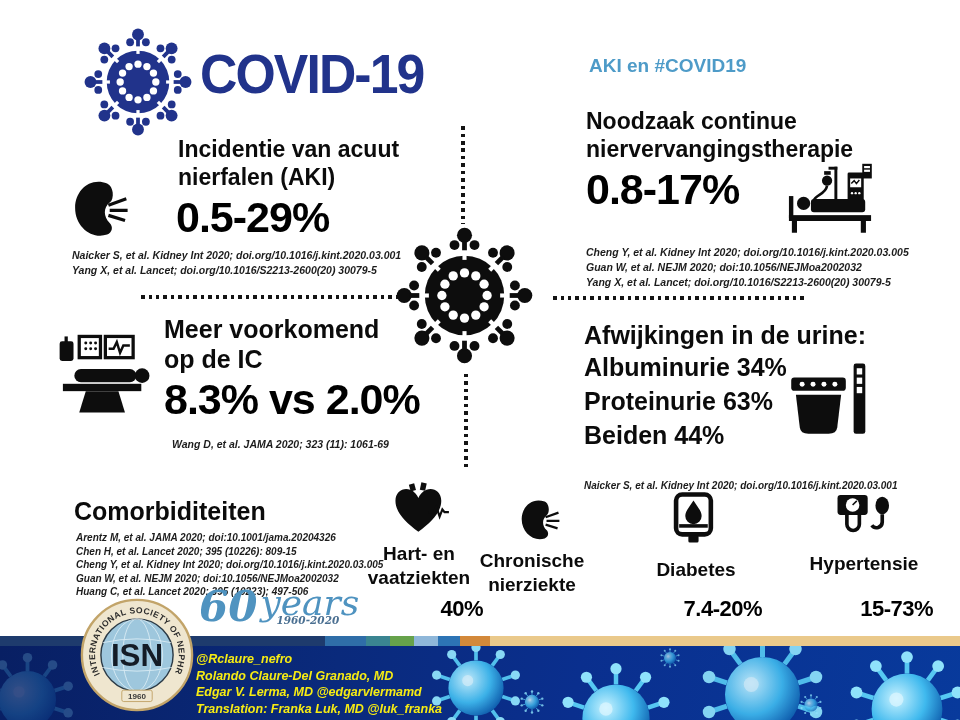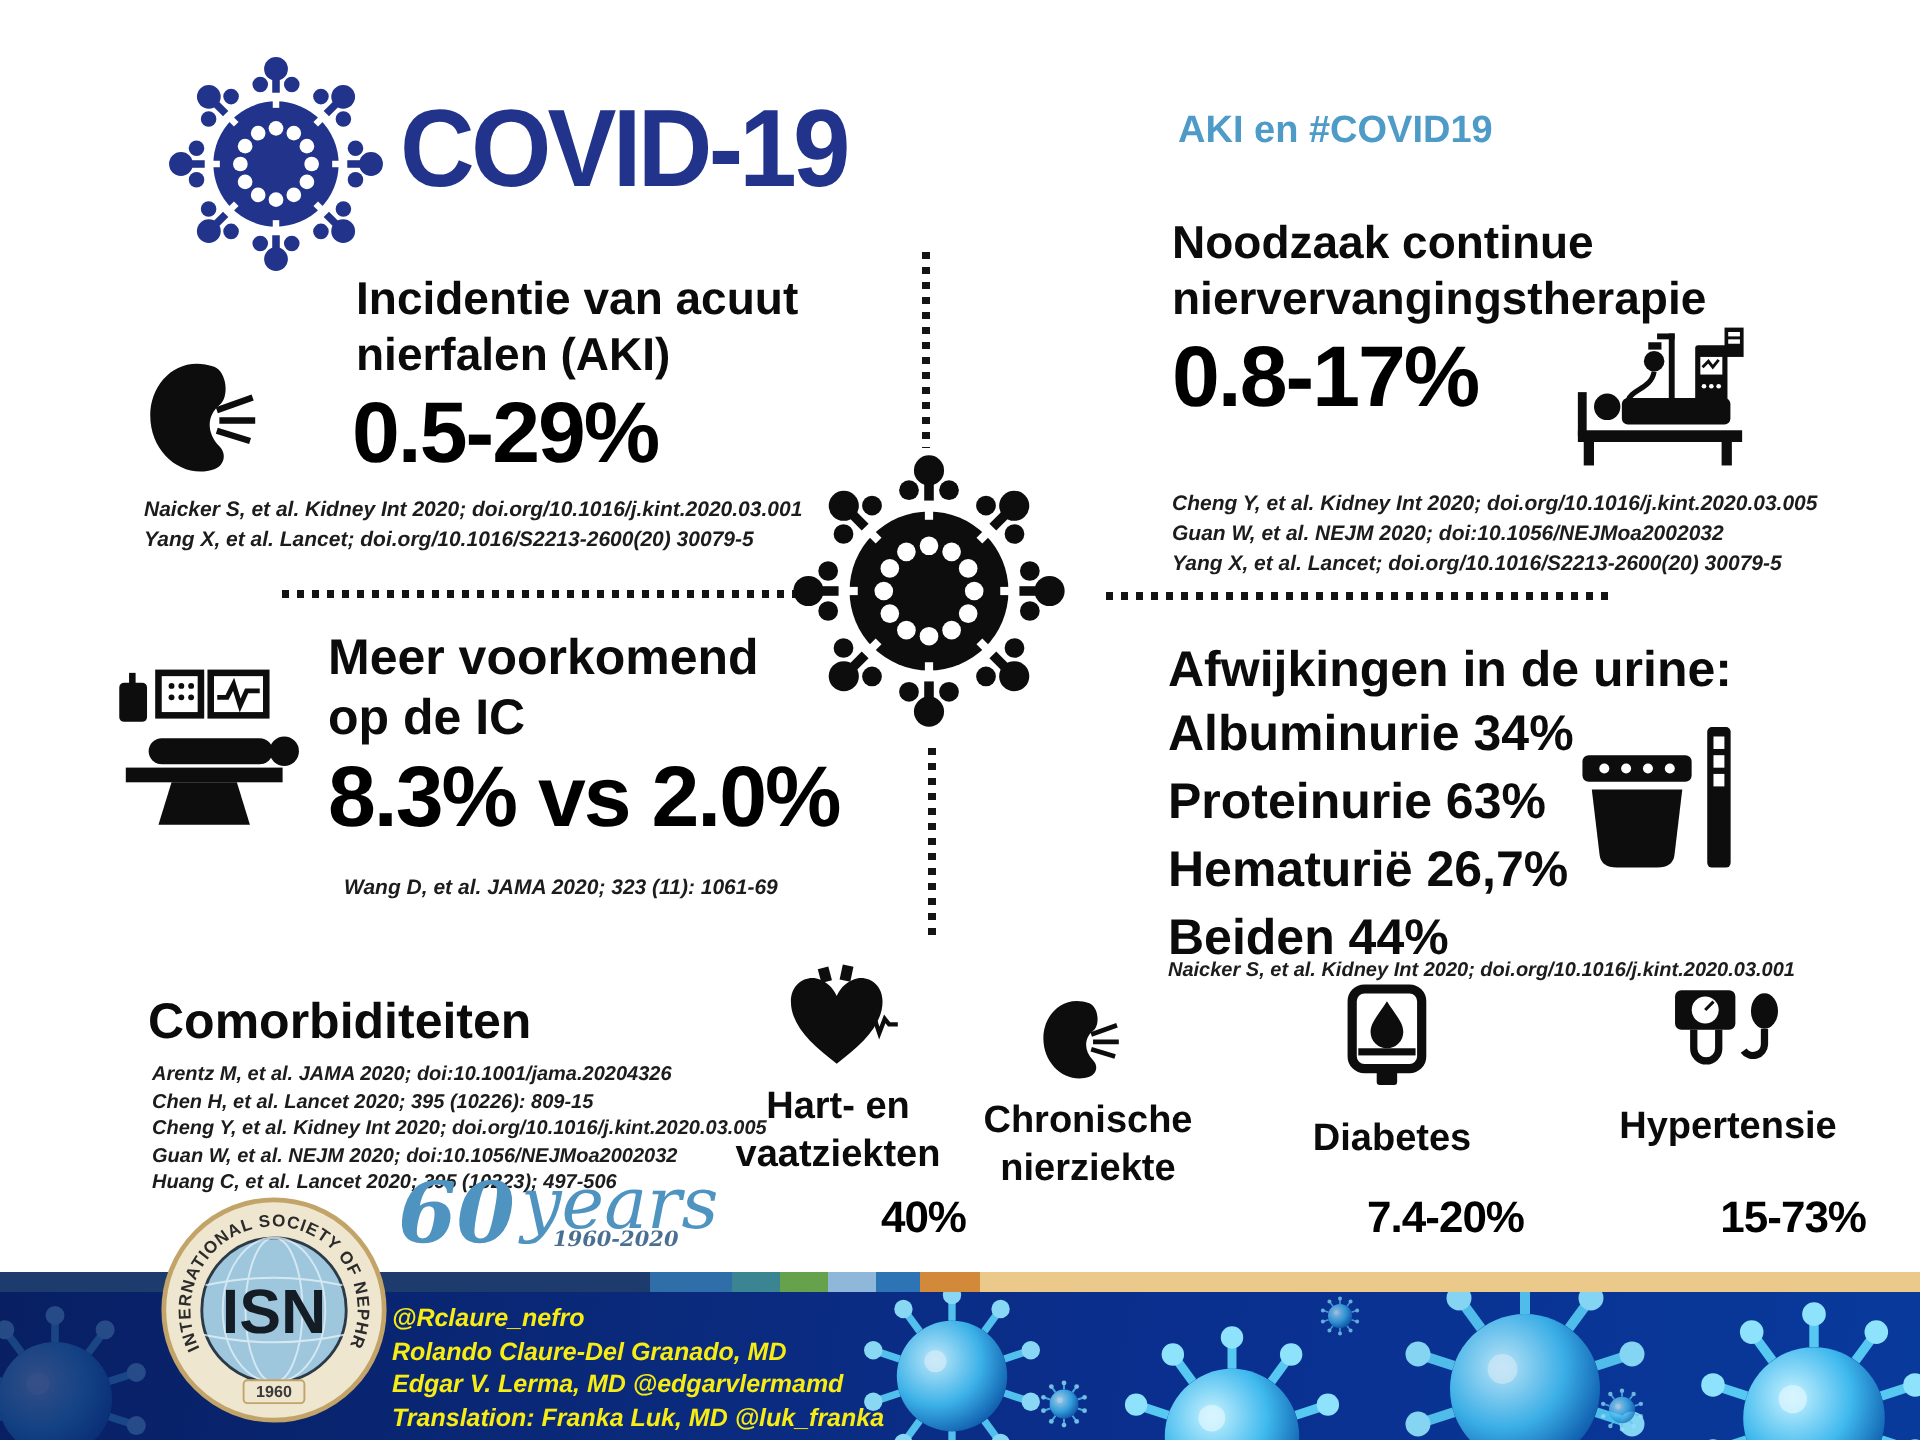--- a/index.html
+++ b/index.html
@@ -289,21 +289,20 @@
     </svg>
   <div class="abs h h25 pre" style="left:164px;top:314px;">Meer voorkomend
 op de IC</div>
   <div class="abs big big43" style="left:164px;top:378px;">8.3% vs 2.0%</div>
   <div class="abs ref" style="left:172px;top:437px;">Wang D, et al. JAMA 2020; 323 (11): 1061-69</div>
 
   <div class="abs h h25" style="left:584px;top:320px;">Afwijkingen in de urine:</div>
   <div class="abs" style="left:584px;top:350px;">
     <div class="urine-item">Albuminurie 34%</div>
     <div class="urine-item">Proteinurie 63%</div>
-    <div class="urine-item">Hematurië 26,7%</div>
     <div class="urine-item">Beiden  44%</div>
   </div>
   <svg class="abs" style="left:786px;top:362px;width:90px;height:78px;color:#0d0d0d">
       <use href="#urine-sym"></use>
     </svg>
   <div class="abs ref ref10" style="left:584px;top:479px;">Naicker S, et al. Kidney Int 2020; doi.org/10.1016/j.kint.2020.03.001</div>
 
   <div class="abs h h25" style="left:74px;top:496px;">Comorbiditeiten</div>
   <div class="abs" style="left:76px;top:531px;">
     <div class="ref ref10">Arentz M, et al. JAMA 2020; doi:10.1001/jama.20204326</div>
@@ -316,21 +315,21 @@
   <svg class="abs" style="left:390px;top:482px;width:60px;height:56px;color:#0d0d0d">
       <use href="#heart-sym"></use>
     </svg>
   <div class="abs stat-label pre" style="left:355px;top:542px;width:128px;">Hart- en
 vaatziekten</div>
   <div class="abs stat-value" style="left:355px;top:596px;width:128px;">40%</div>
 
   <svg class="abs" style="left:518px;top:496px;width:46px;height:48px;color:#0d0d0d">
       <use href="#kidney-sym"></use>
     </svg>
-  <div class="abs stat-label pre" style="left:480px;top:549px;width:128px;">Chronische
+  <div class="abs stat-label pre" style="left:468px;top:549px;width:128px;">Chronische
 nierziekte</div>
 
   <svg class="abs" style="left:672px;top:492px;width:46px;height:52px;color:#0d0d0d">
       <use href="#gluco-sym"></use>
     </svg>
   <div class="abs stat-label" style="left:630px;top:558px;width:132px;">Diabetes</div>
   <div class="abs stat-value" style="left:630px;top:596px;width:132px;">7.4-20%</div>
 
   <svg class="abs" style="left:834px;top:492px;width:58px;height:52px;color:#0d0d0d">
       <use href="#bp-sym"></use>

